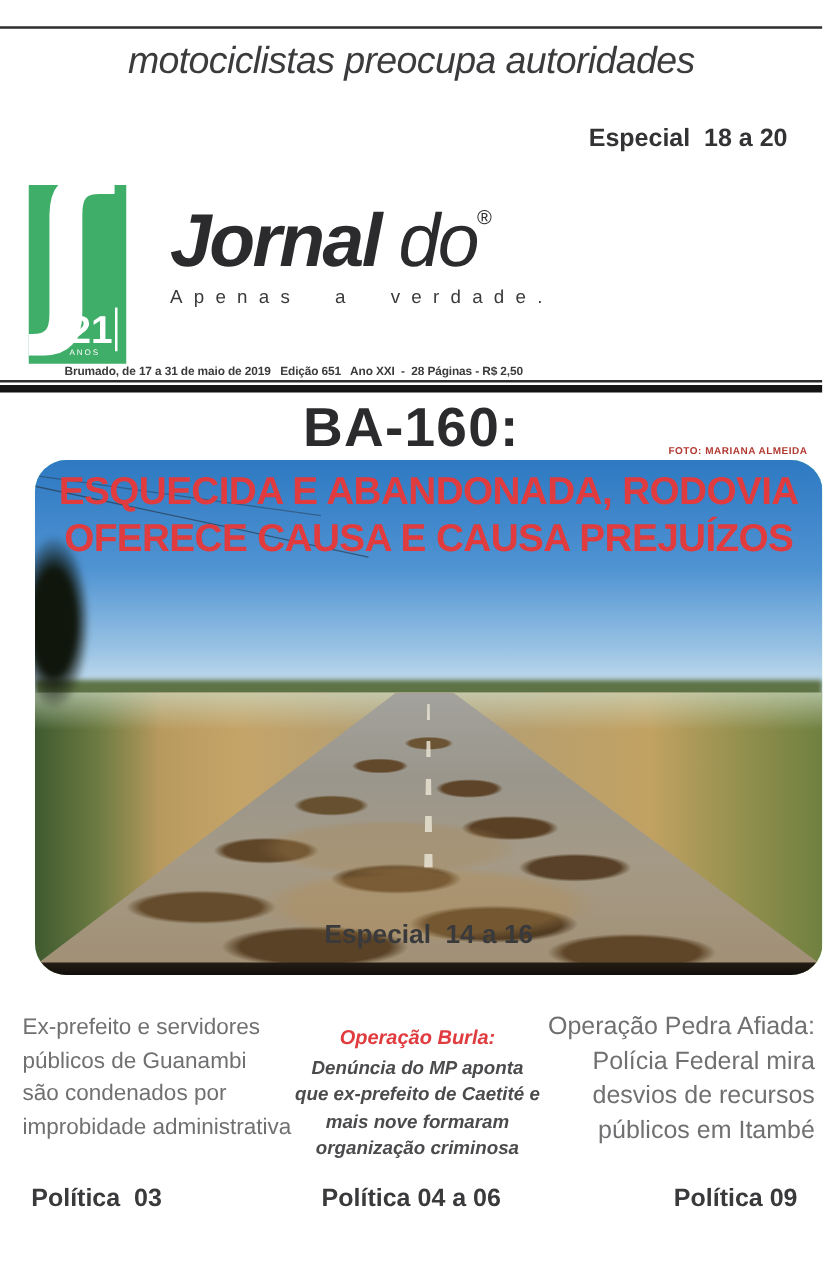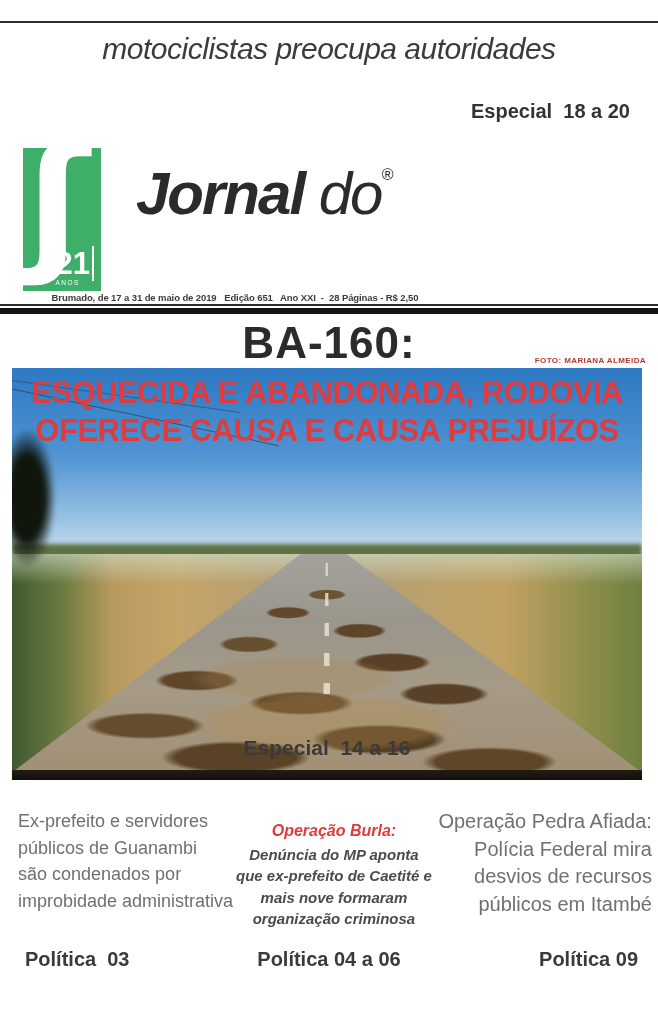--- a/index.html
+++ b/index.html
@@ -32,21 +32,21 @@
 
   .rule-thin{position:absolute;left:0;top:304px;width:658px;height:2px;background:#2c2c2e;}
   .rule-thick{position:absolute;left:0;top:308px;width:658px;height:6px;background:#141414;}
 
   
   .cover-headline{position:absolute;left:0;top:318px;width:658px;text-align:center;
                   font-size:44px;font-weight:800;letter-spacing:1px;color:#2b2b2d;}
   .photo-credit{position:absolute;right:12px;top:356px;font-size:8px;font-weight:700;
                 letter-spacing:0.4px;color:#b23a33;}
 
-  .photo{position:absolute;left:12px;top:368px;width:630px;height:412px;overflow:hidden;background:#86efac;}
+  .photo{position:absolute;left:28px;top:368px;width:630px;height:412px;overflow:hidden;background:#86efac;border-radius:25px;}
   .sky{position:absolute;left:0;top:0;width:100%;height:192px;
        background:linear-gradient(#2e79c2 0%,#4f93d2 45%,#9cc4e4 80%,#d4e6f2 100%);}
   .powerline1{position:absolute;left:-30px;top:46px;width:300px;height:1px;
               background:rgba(35,40,45,.55);transform:rotate(12deg);}
   .powerline2{position:absolute;left:-30px;top:26px;width:260px;height:1px;
               background:rgba(35,40,45,.4);transform:rotate(8deg);}
   .treeline{position:absolute;left:0;top:176px;width:100%;height:16px;background:#5d7245;filter:blur(2px);}
   .ground{position:absolute;left:0;top:186px;width:100%;height:226px;
       background:linear-gradient(90deg,#3f5a2f 0%,#6c7b42 8%,#b99a5e 16%,#c5a468 26%,
                  #b59f72 42%,#b59f72 58%,#c2a263 78%,#96914f 89%,#6f8040 100%);}
@@ -117,20 +117,21 @@
     <span class="logo-years">
       <span class="num">21</span>
       <span class="lbl">ANOS</span>
     </span>
   </div>
 
   <div class="title">
     <div class="title-l1">
       <span class="w1">Jornal</span><span class="w2 pre"> do</span><span class="reg">®</span>
     </div>
+    <div class="tagline">Apenas a verdade.</div>
   </div>
 
   <div class="dateline pre">Brumado, de 17 a 31 de maio de 2019   Edição 651   Ano XXI  -  28 Páginas - R$ 2,50</div>
 
   <div class="rule-thin"></div>
   <div class="rule-thick"></div>
 
   <div class="cover-headline">BA-160:</div>
   <div class="photo-credit" style="color: rgb(178, 58, 51);">FOTO: MARIANA ALMEIDA</div>
 

